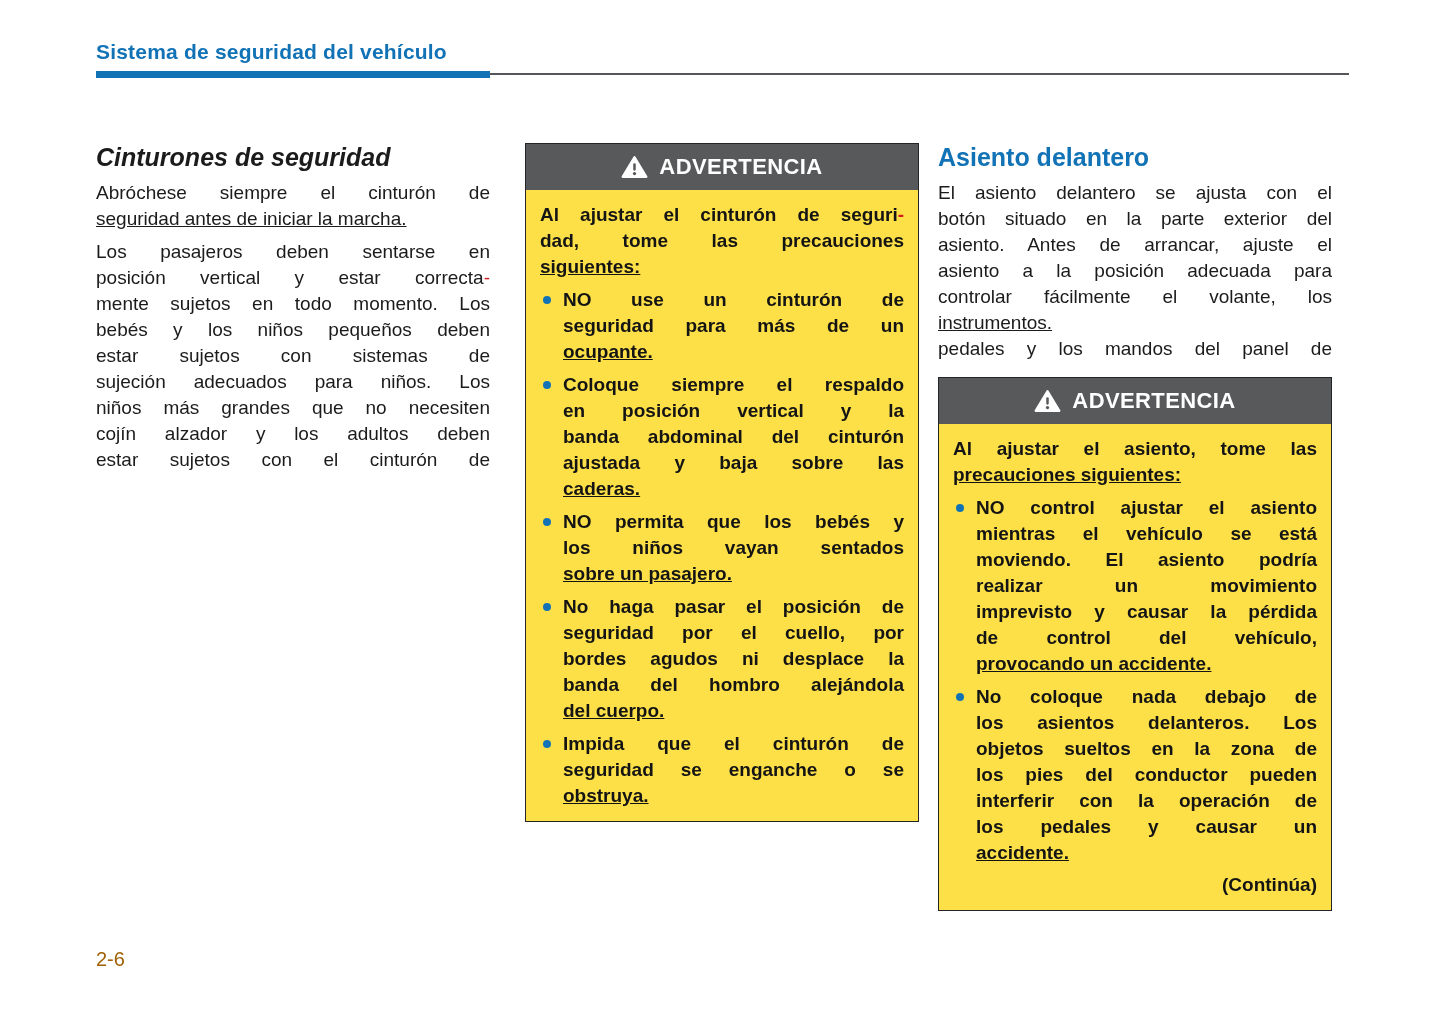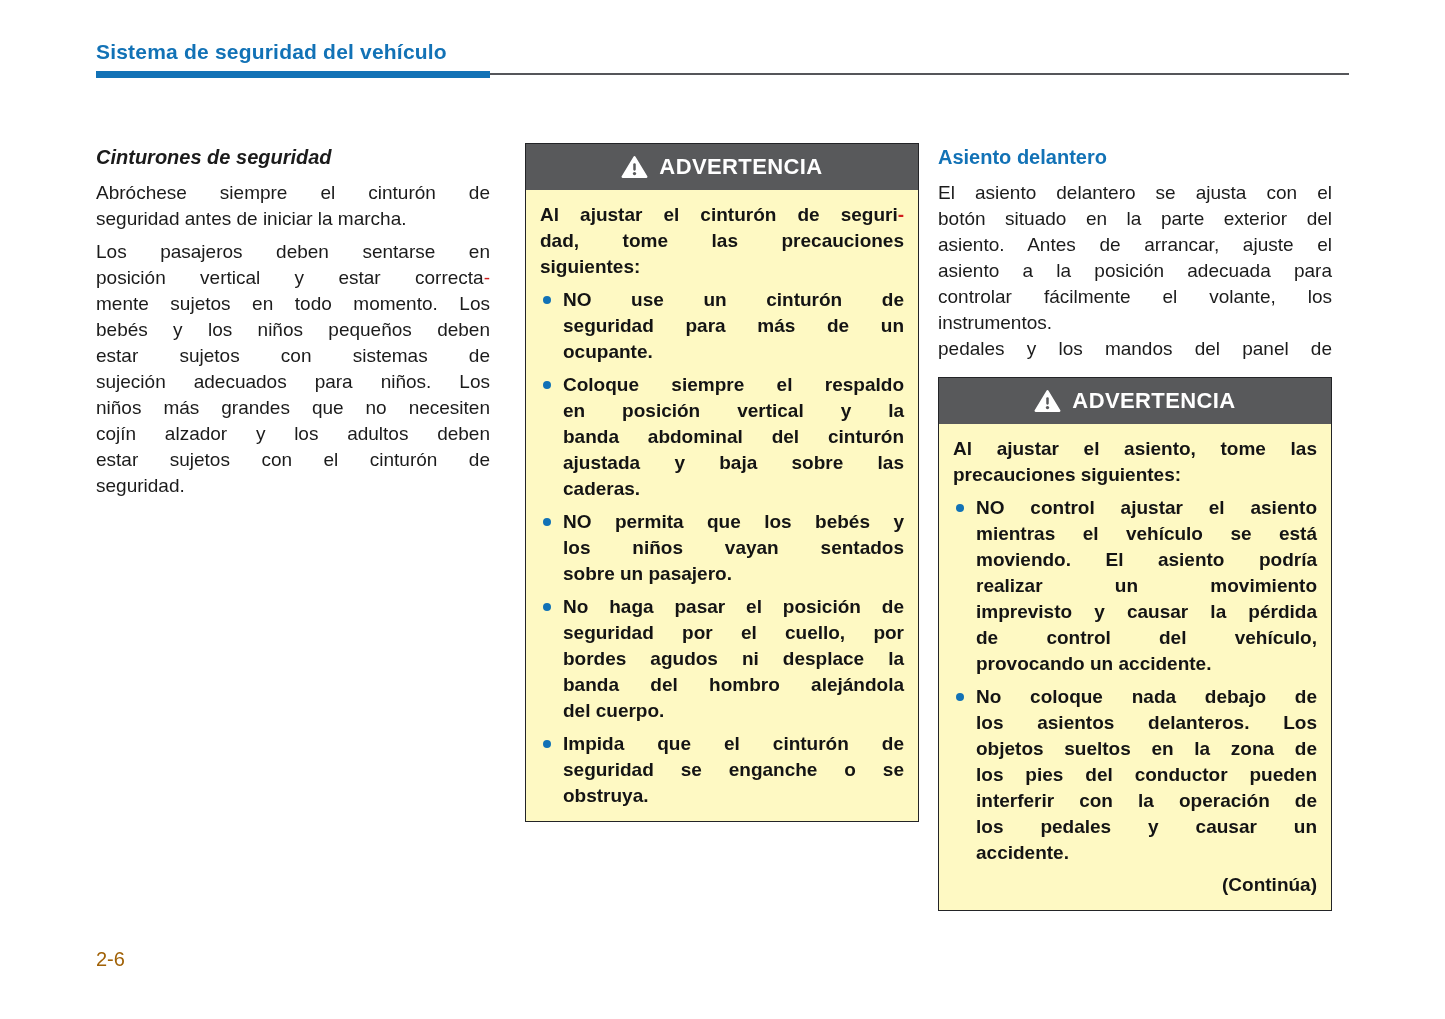--- a/index.html
+++ b/index.html
@@ -24,31 +24,31 @@
     position: absolute; left: 0; top: 0; width: 394px; height: 7px;
     background: var(--accent-blue, #1272b6); z-index: 1; display: block;
   }
 
   
   .col { position: absolute; top: 143px; width: 394px; font-size: 19px; line-height: 26px; }
   .col-left  { left: 96px; }
   .col-mid   { left: 525px; }
   .col-right { left: 938px; }
 
-  .col-heading { font-size: 20px; line-height: 28px; margin: 0 0 9px 0; font-weight: bold; color: #1b1b1b; }
+  .col-heading { font-size: 25px; line-height: 28px; margin: 0 0 9px 0; font-weight: bold; color: #1b1b1b; }
   .col-heading.italic { font-style: italic; }
   .col-heading.blue { color: var(--accent-blue, #1272b6); }
 
   .para { margin: 0 0 7px 0; }
   .tline { text-align: justify; text-align-last: justify; }
-  .tline-last { text-align-last: left; }
+  .tline-last { text-align-last: left; text-decoration: underline; }
   .red-hyphen { color: var(--red-hyphen, #d11c1c); }
 
   
-  .warning-box { border: 1.5px solid #232427; background: #fef9c3; }
+  .warning-box { border: 1.5px solid #232427; background: #fde047; }
   .warning-box.mt { margin-top: 15px; }
   .warning-header {
     height: 46px; background: var(--warning-bar, #58595b);
     display: flex; align-items: center; justify-content: center; gap: 11px;
   }
   .warning-icon { display: inline-flex; width: 27px; height: 24px; }
   .warning-icon svg { width: 100%; height: 100%; }
   .warning-title { color: #ffffff; font-size: 22px; font-weight: bold; letter-spacing: .4px; }
   .warning-body { padding: 12px 14px 12px 14px; font-weight: bold; color: #141414; }
   .warning-body .para.intro { margin: 0 0 2px 0; }
@@ -83,21 +83,20 @@
     <div class="para">
         <div class="tline">Los pasajeros deben sentarse en</div>
         <div class="tline">posición vertical y estar correcta<span class="red-hyphen">-</span></div>
         <div class="tline">mente sujetos en todo momento. Los</div>
         <div class="tline">bebés y los niños pequeños deben</div>
         <div class="tline">estar sujetos con sistemas de</div>
         <div class="tline">sujeción adecuados para niños. Los</div>
         <div class="tline">niños más grandes que no necesiten</div>
         <div class="tline">cojín alzador y los adultos deben</div>
         <div class="tline">estar sujetos con el cinturón de</div>
-        <div class="tline tline-last">seguridad.</div>
       </div>
   </section>
 
   <section class="col col-mid">
     <div class="warning-box">
       <div class="warning-header">
         <span class="warning-icon">
           <svg viewBox="0 0 26 23" xmlns="http://www.w3.org/2000/svg" aria-hidden="true">
             <path d="M13 2 L24.5 21 L1.5 21 Z" fill="#ffffff" stroke="#ffffff" stroke-width="2" stroke-linejoin="round"></path>
             <rect x="11.8" y="8" width="2.4" height="7" rx="1.1" fill="#58595b"></rect>

